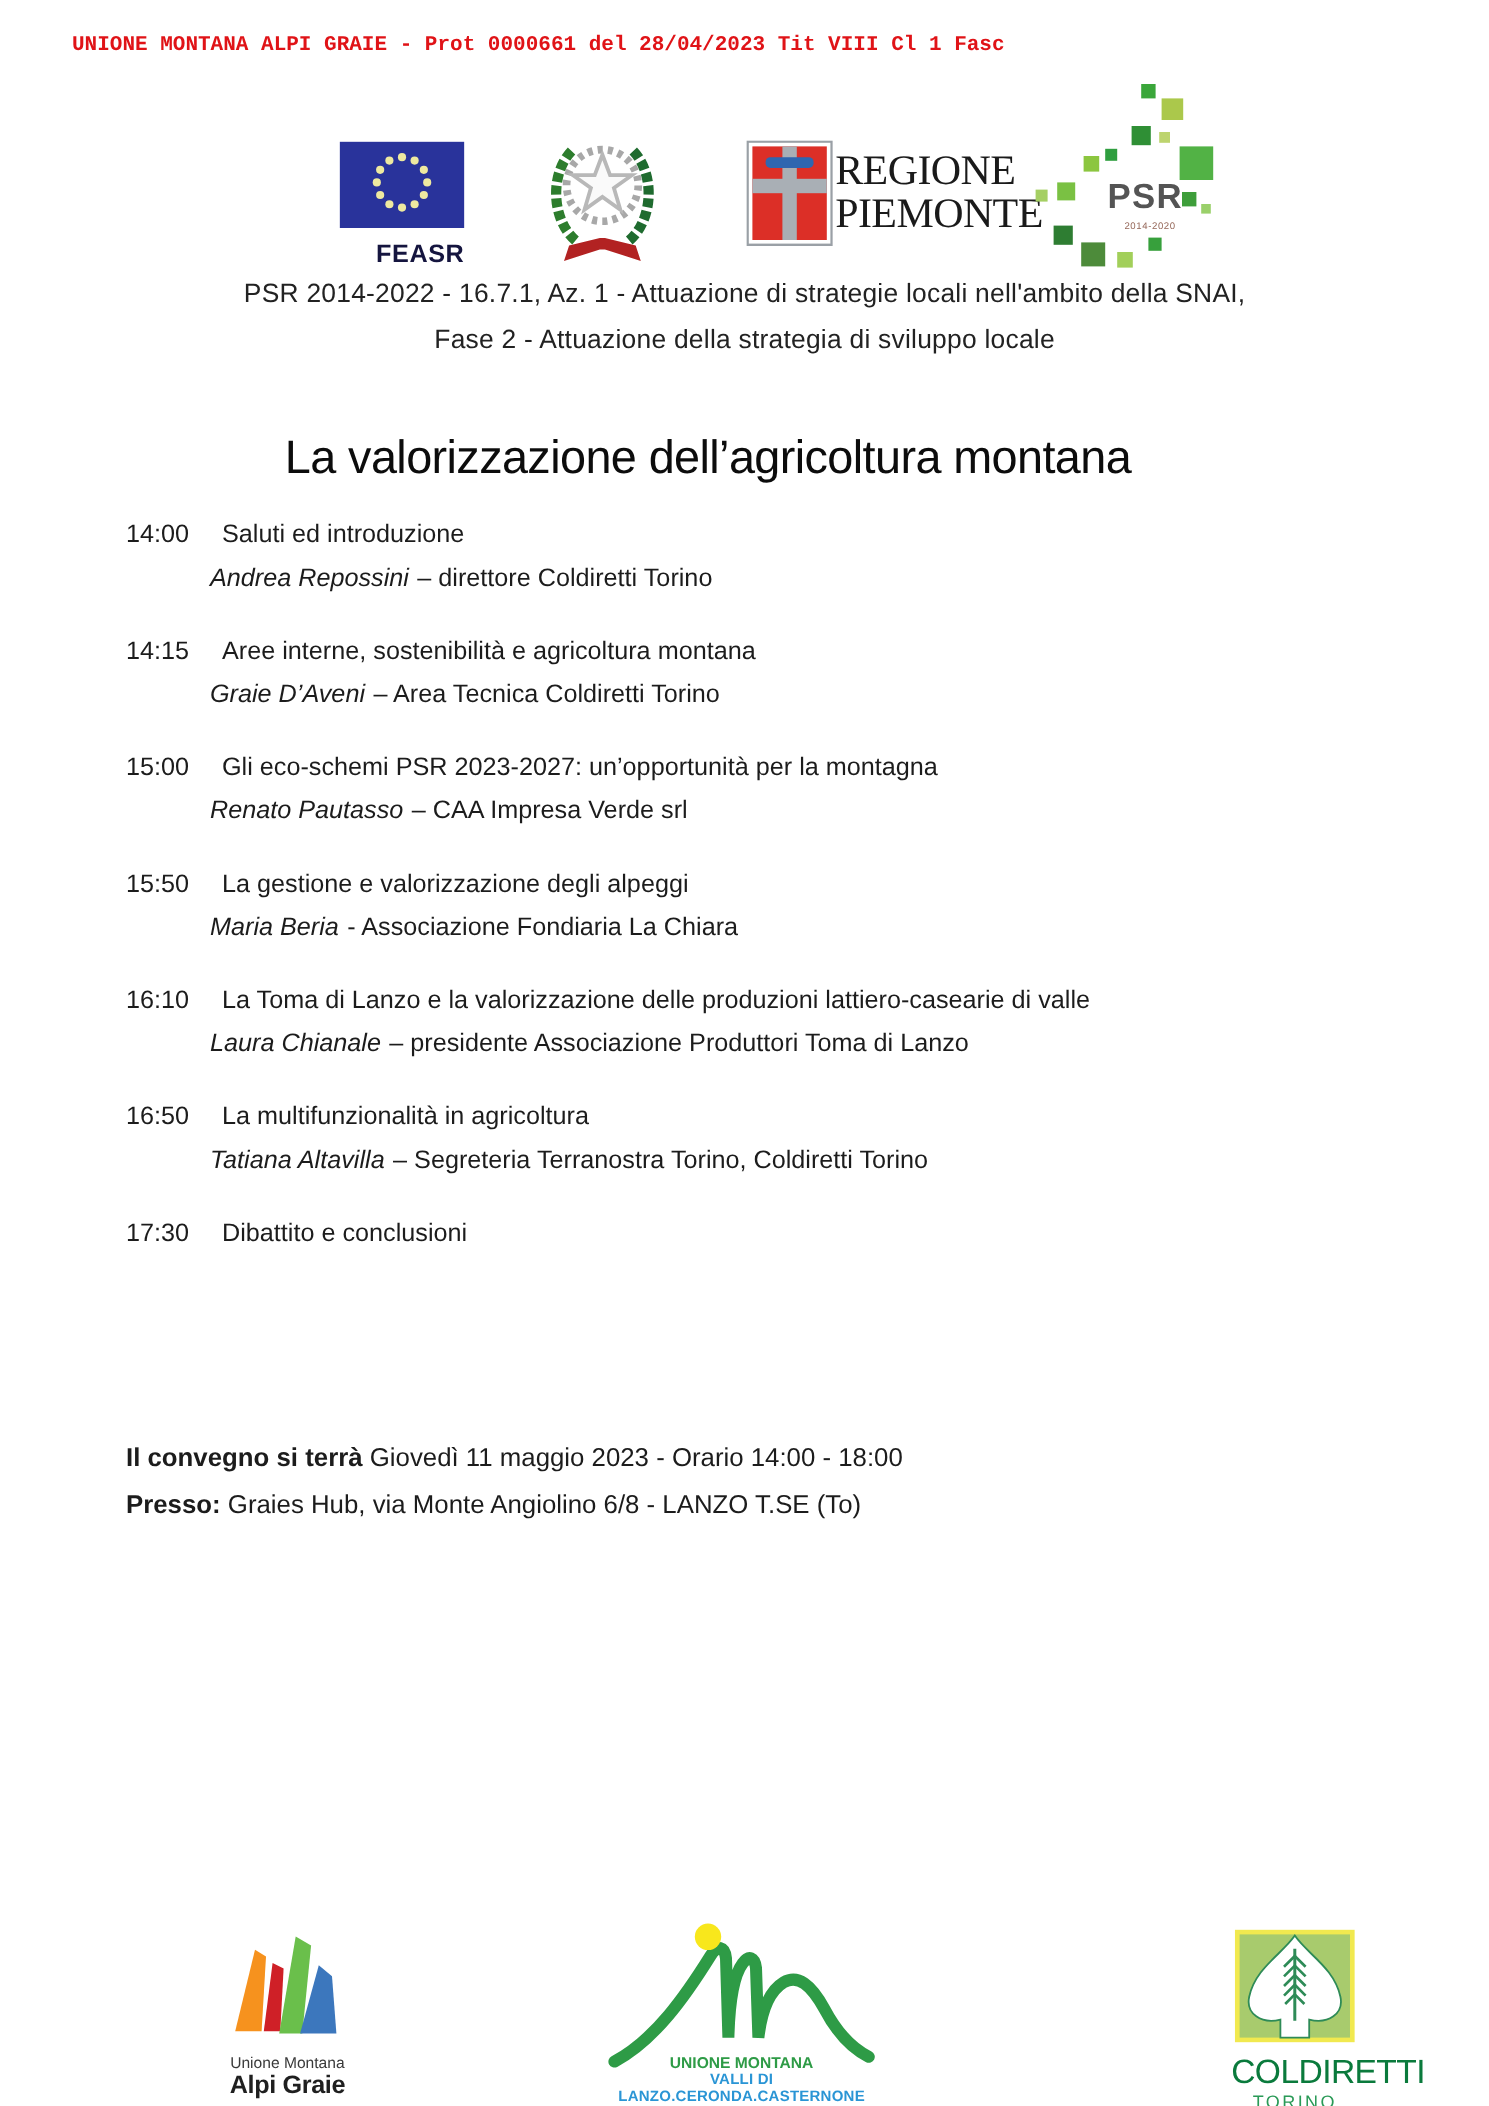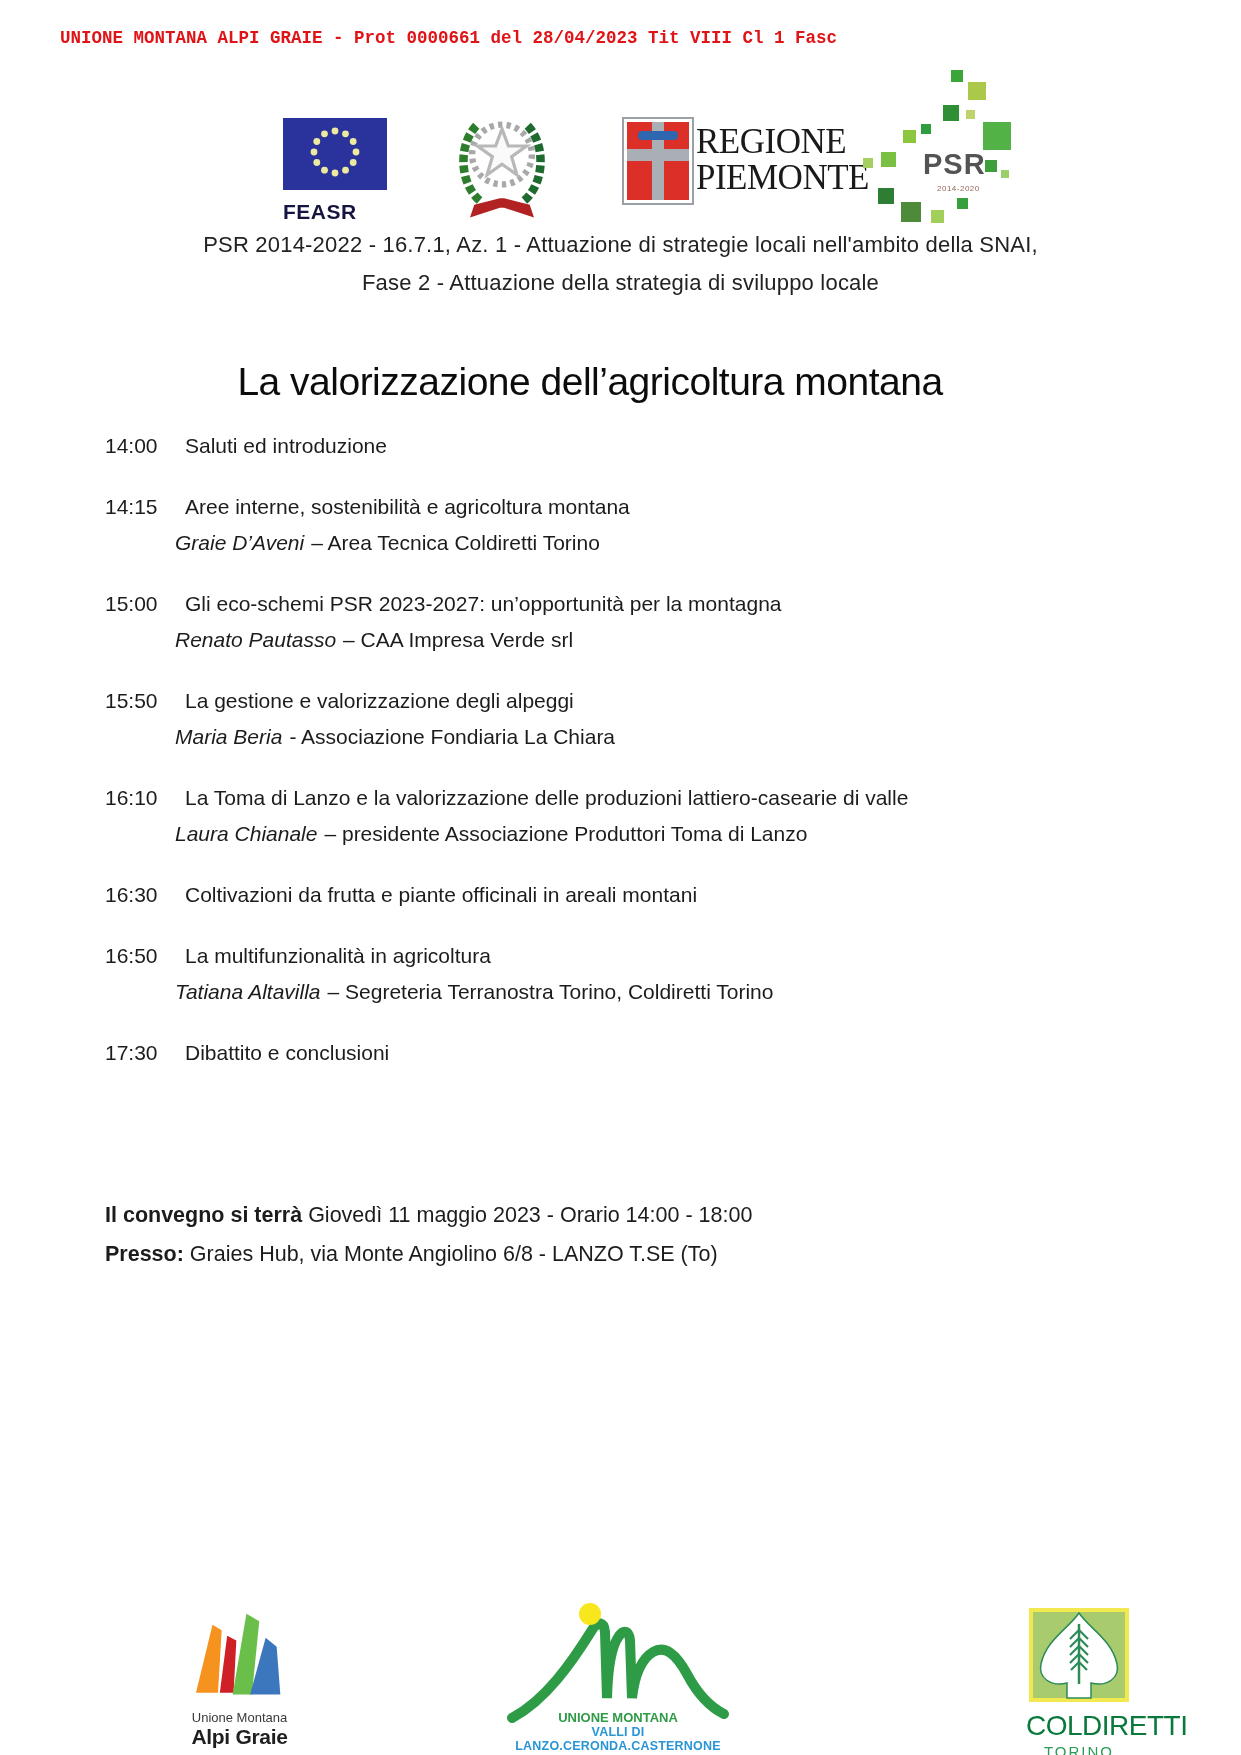--- a/index.html
+++ b/index.html
@@ -19,21 +19,21 @@
     position:absolute; left:60px; top:28px;
     font-family:"Liberation Mono", monospace;
     font-weight:bold; font-size:17.5px; color:#e01317;
     white-space:nowrap; letter-spacing:0px;
   }
 
   
   .eu-flag { position:absolute; left:283px; top:118px; }
   .feasr {
     position:absolute; left:283px; top:200px; width:104px;
-    text-align:left; font-weight:bold; font-size:21px; color:#15153f;
+    text-align:right; font-weight:bold; font-size:21px; color:#15153f;
     letter-spacing:0.5px;
   }
   .emblem { position:absolute; left:448px; top:98px; }
   .shield { position:absolute; left:622px; top:117px; }
   .regione-text {
     position:absolute; left:696px; top:124px;
     font-family:"Liberation Serif", serif;
     font-size:35px; line-height:36px; color:#1a1a1a;
     letter-spacing:-0.5px; white-space:nowrap;
   }
@@ -164,20 +164,23 @@
 
   <div class="title">La valorizzazione dell’agricoltura montana</div>
 
   <div class="agenda">
 
     <div class="item">
       <div class="item-row">
         <span class="time">14:00</span>
         <span class="topic">Saluti ed introduzione</span>
       </div>
+      <div class="speaker-row">
+        <span class="speaker-name">Andrea Repossini</span><span class="speaker-aff">– direttore Coldiretti Torino</span>
+      </div>
     </div>
 
     <div class="item">
       <div class="item-row">
         <span class="time">14:15</span>
         <span class="topic">Aree interne, sostenibilità e agricoltura montana</span>
       </div>
       <div class="speaker-row">
         <span class="speaker-name">Graie D’Aveni</span><span class="speaker-aff">– Area Tecnica Coldiretti Torino</span>
       </div>
@@ -207,24 +210,20 @@
       <div class="item-row">
         <span class="time">16:10</span>
         <span class="topic">La Toma di Lanzo e la valorizzazione delle produzioni lattiero-casearie di valle</span>
       </div>
       <div class="speaker-row">
         <span class="speaker-name">Laura Chianale</span><span class="speaker-aff">– presidente Associazione Produttori Toma di Lanzo</span>
       </div>
     </div>
 
     <div class="item">
-      <div class="item-row">
-        <span class="time">16:30</span>
-        <span class="topic">Coltivazioni da frutta e piante officinali in areali montani</span>
-      </div>
     </div>
 
     <div class="item">
       <div class="item-row">
         <span class="time">16:50</span>
         <span class="topic">La multifunzionalità in agricoltura</span>
       </div>
       <div class="speaker-row">
         <span class="speaker-name">Tatiana Altavilla</span><span class="speaker-aff">– Segreteria Terranostra Torino, Coldiretti Torino</span>
       </div>

